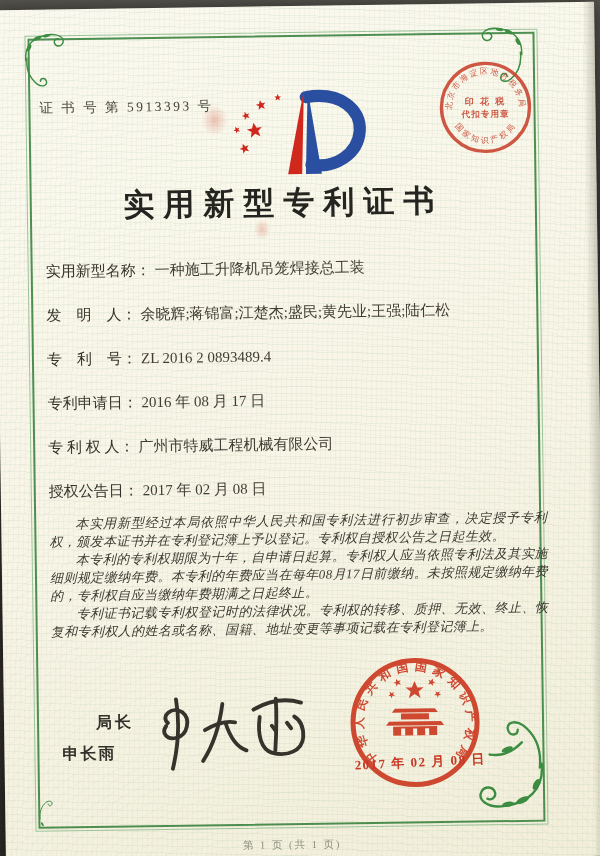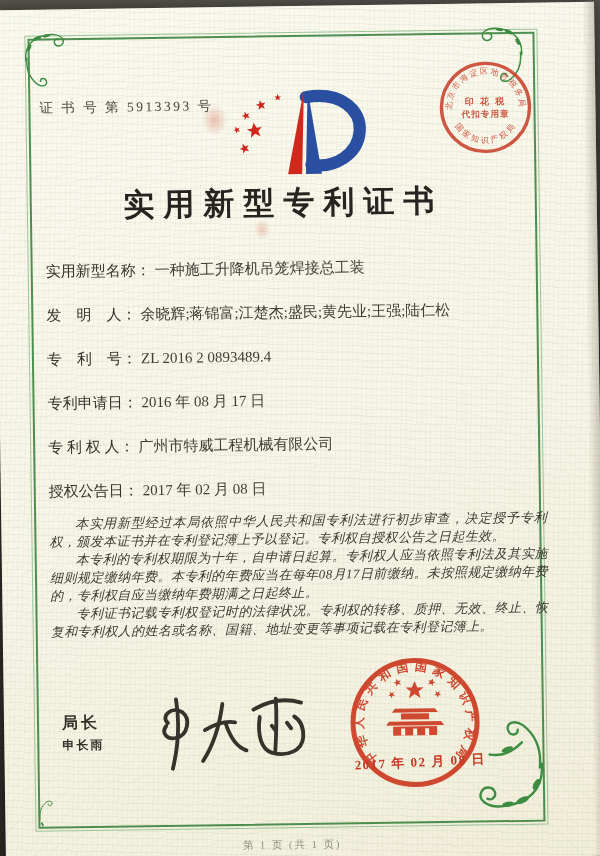--- a/index.html
+++ b/index.html
@@ -50,22 +50,22 @@
   .fields { position:absolute; left:48px; top:252px; width:480px; }
   .frow { font-size:15px; color:#3f3c35; line-height:20px; margin-bottom:24px; white-space:nowrap; }
   .frow .lab { color:#35322b; }
   .frow .val { margin-left:4px; color:#413d35; }
   .paras { position:absolute; left:48px; top:506px; width:498px; }
   .paras p {
     font-size:13px; line-height:18px; color:#3d3a32; text-align:justify;
     text-indent:2em; letter-spacing:.4px; font-style:italic;
   }
   .director { position:absolute; left:58px; top:704px; font-weight:600; color:#34312a; }
-  .director .dl { font-size:16px; letter-spacing:3px; }
-  .director .dn { font-size:12px; letter-spacing:2px; margin-top:3px; }
+  .director .dl { font-size:16px; letter-spacing:3px;margin-left:34px; }
+  .director .dn { font-size:16px; letter-spacing:2px; margin-top:10px; }
   .sig { position:absolute; left:138px; top:683px; width:182px; height:96px; transform:rotate(-3deg); }
   .cnipa-seal { position:absolute; left:341px; top:648px; width:140px; height:140px; opacity:.92; }
   .seal-date {
     position:absolute; left:350px; top:749px; font-size:13px; font-weight:600;
     color:#c63823; letter-spacing:1.5px; transform:rotate(-2deg); z-index:5;
   }
   .footer {
     position:absolute; left:30px; top:832px; width:513px; text-align:center;
     font-size:10.5px; color:#8e8c7f; letter-spacing:2px;
   }

